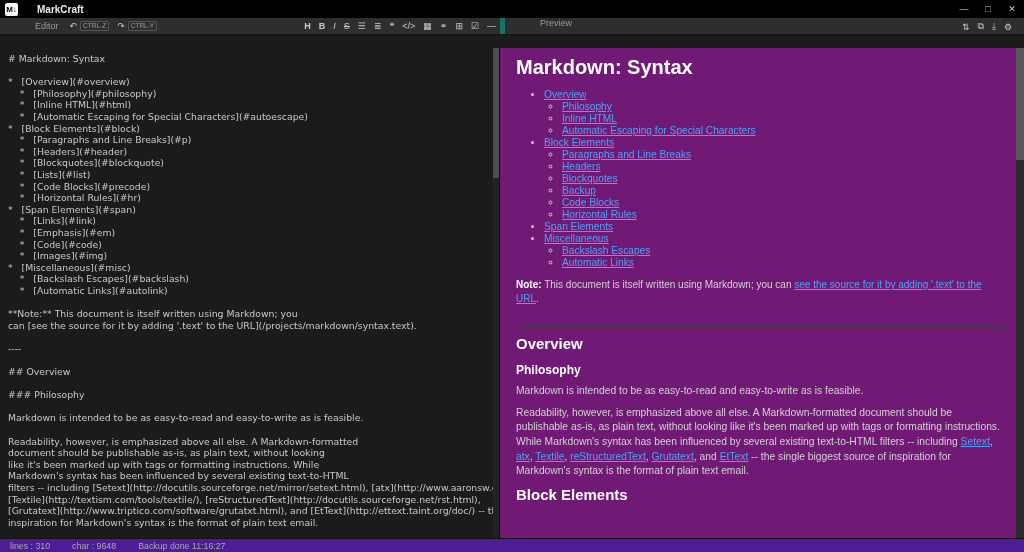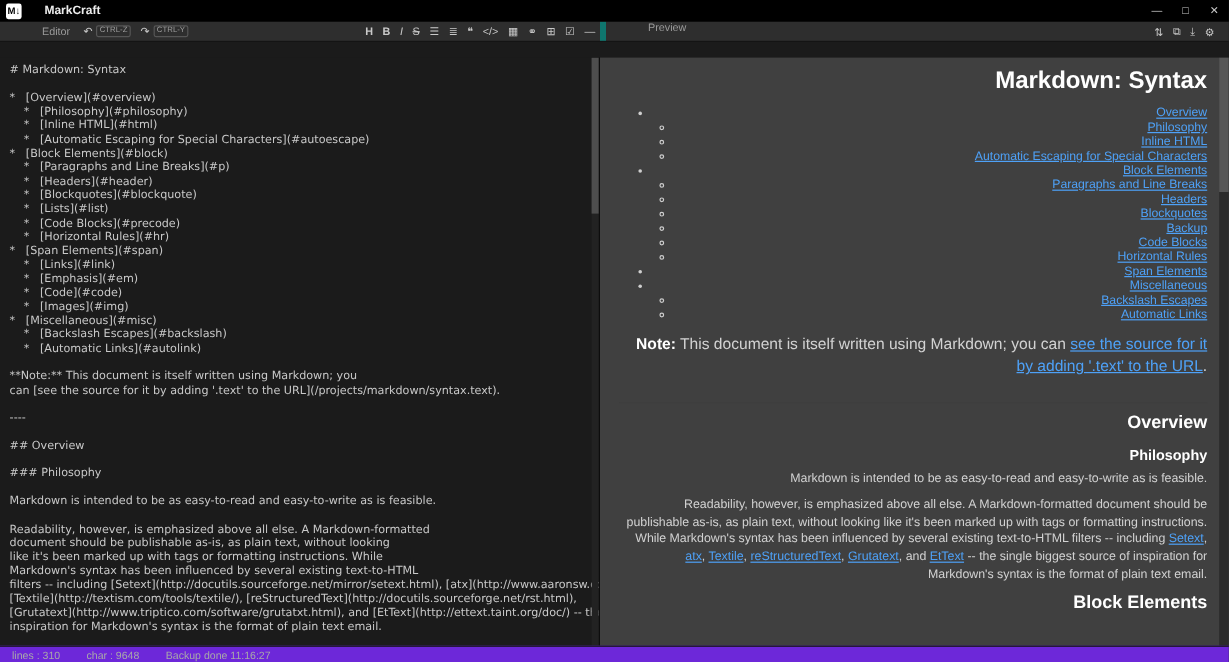--- a/index.html
+++ b/index.html
@@ -36,41 +36,41 @@
 
   
   .main { position:absolute; top:48px; left:0; width:1024px; height:502px; display:flex; }
   .editor-pane { position:relative; width:500px; height:100%; background:#1b1b1b;
     border-right:1px solid #0d0d0d; overflow:hidden; }
   .editor-content { white-space:pre; font-family:"DejaVu Sans", sans-serif;
     font-size:9.3px; line-height:11.6px; color:#c9c9c9; padding:5px 8px; overflow:hidden; }
   .editor-scrollbar { position:absolute; top:0; right:0; width:6px; height:100%; background:#222; }
   .editor-scroll-thumb { position:absolute; top:0; right:0; width:6px; height:130px; background:#4e4e4e; }
 
-  .preview-pane { position:relative; flex:1; height:100%; background:#404040; overflow:hidden;text-align:right; }
+  .preview-pane { position:relative; flex:1; height:100%; background:#701a75; overflow:hidden; }
   .preview-content { padding:4px 18px 0 16px; height:100%; overflow:hidden; color:#d2d2d2; }
   .preview-scrollbar { position:absolute; top:0; right:0; width:8px; height:100%; background:#2b2b2b; }
   .preview-scroll-thumb { position:absolute; top:0; right:0; width:8px; height:112px; background:#575757; }
 
   
   .ph1 { color:#fff; font-size:20px; font-weight:bold; margin:4px 0 10px; }
   .toc { margin:4px 0 10px; padding-left:28px; font-size:10.2px; line-height:1.08; color:#cfcfcf; }
   .toc li { margin:1px 0; }
   .toc ul { padding-left:18px; margin:1px 0; }
   .plink { color:var(--link,#4ea1f7); text-decoration:underline; cursor:pointer; }
-  .note-p { font-size:13px; line-height:1.4; margin:10px 0 20px; }
+  .note-p { font-size:10px; line-height:1.4; margin:10px 0 20px; }
   .note-p strong { color:#fff; }
   .phr { border-top:1px solid #3e3e3e; margin:10px 0 8px; height:0; }
   .ph2 { color:#fff; font-size:15px; font-weight:bold; margin:6px 0 8px; }
   .ph3 { color:#fff; font-size:12px; font-weight:bold; margin:11px 0 7px; }
   .pp { font-size:10.3px; line-height:1.42; margin:7px 0; }
 
   
   .statusbar { position:absolute; left:0; top:538px; width:1024px; height:14px;
-    background:#6d28d9; border-top:1px solid #141414; display:flex; align-items:center;
+    background:#4c1d95; border-top:1px solid #141414; display:flex; align-items:center;
     color:#a9a9a9; font-size:8.8px; }
   .status-item { margin-left:10px; }
   .status-item + .status-item { margin-left:22px; }
 </style>
 </head>
 <body style="--link: #4ea1f7;">
 
 <div class="titlebar">
   <div class="logo">M↓</div>
   <div class="app-title">MarkCraft</div>

